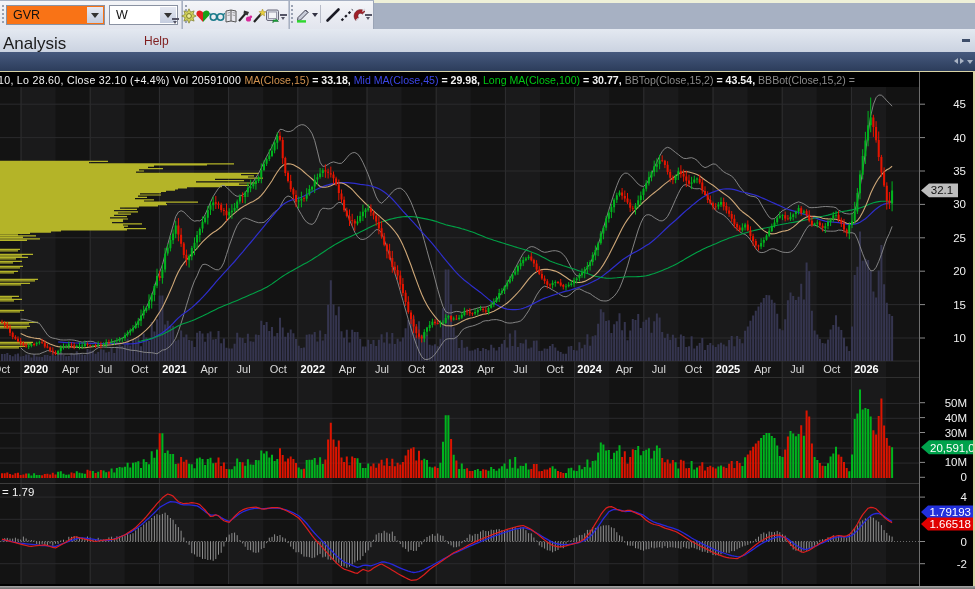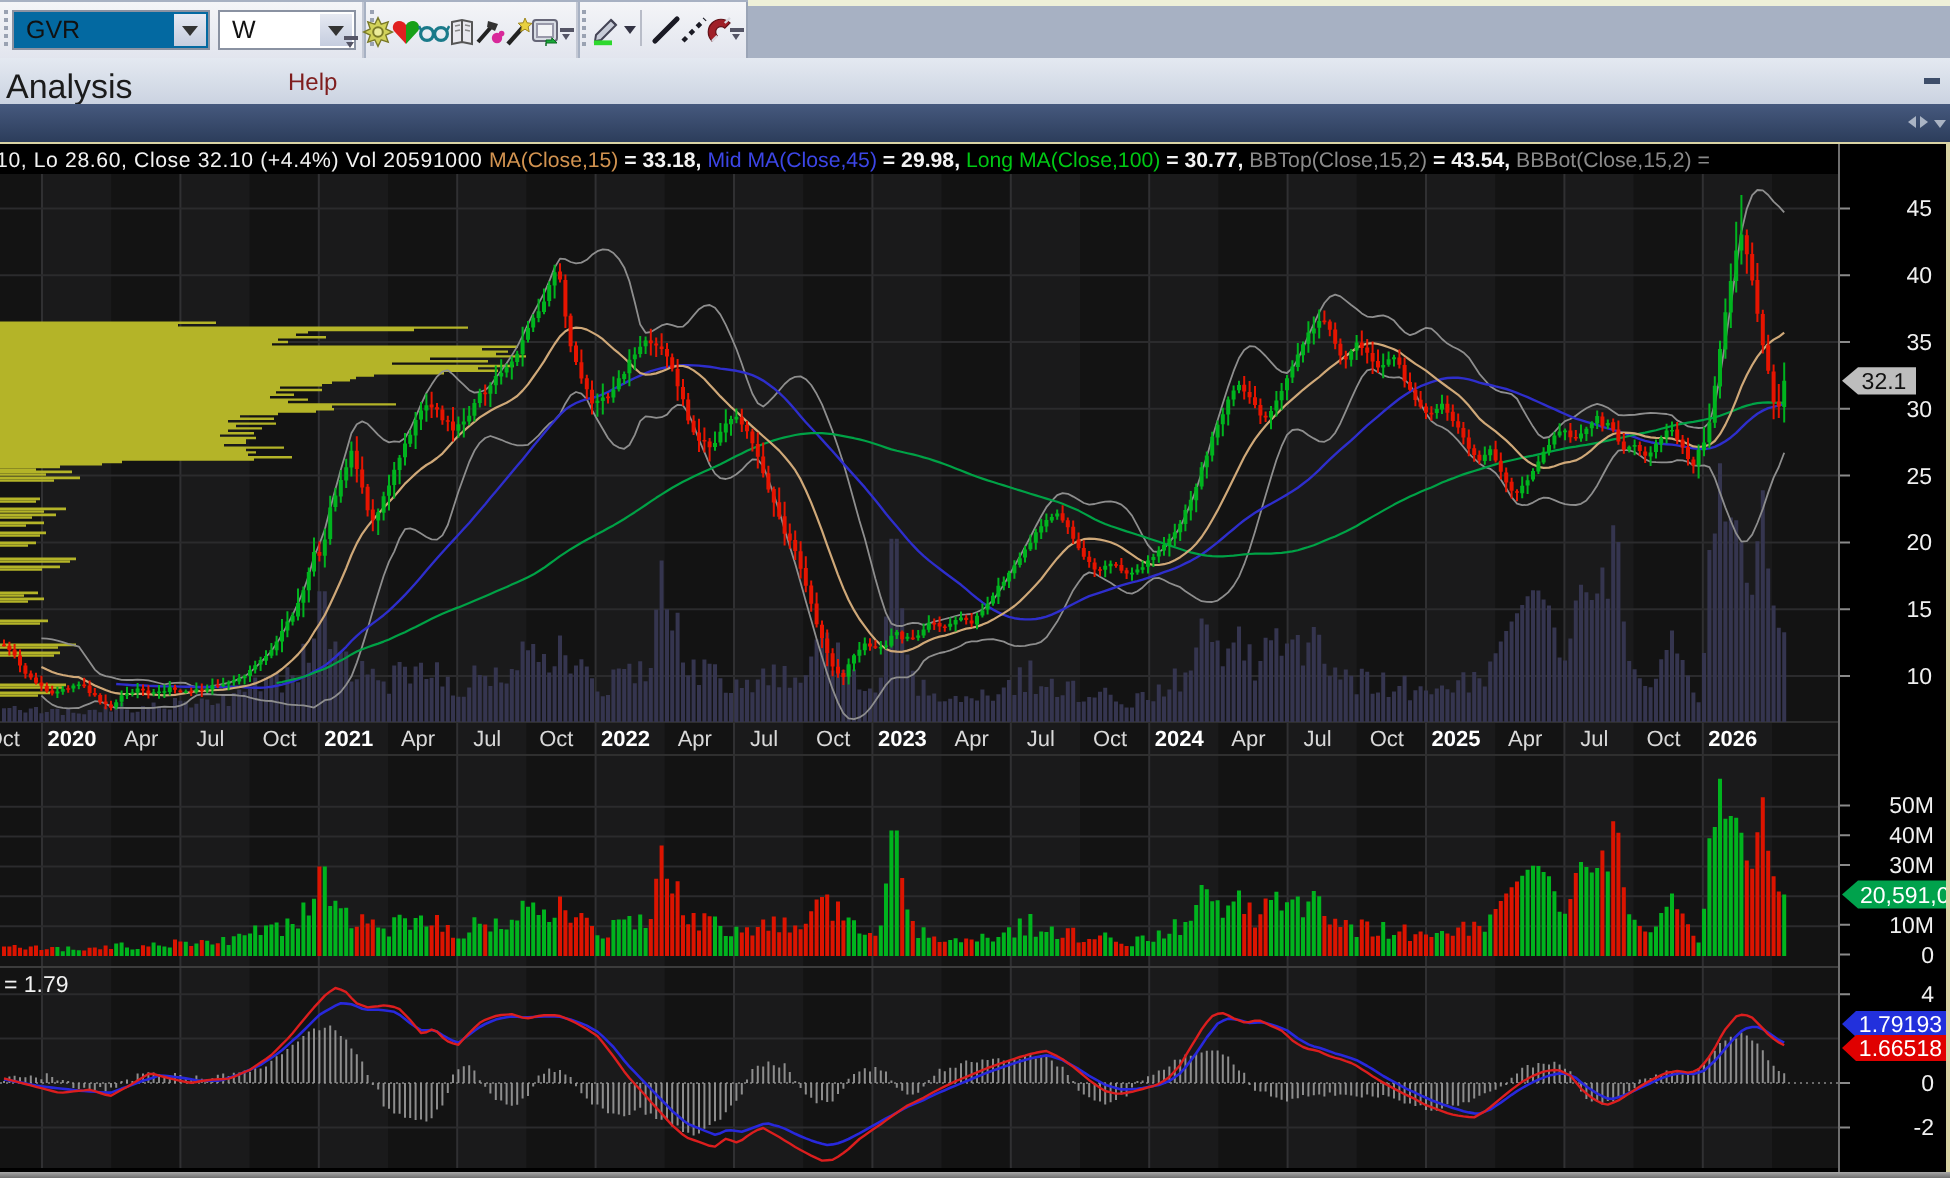--- a/index.html
+++ b/index.html
@@ -5,21 +5,21 @@
 #page{position:relative;width:975px;height:589px}
 .abs{position:absolute}
 </style></head><body>
 <div id="page">
 
 <div class="abs" style="left:0;top:0;width:975px;height:29px;background:#a7b1c3"></div>
 <div class="abs" style="left:374px;top:0;width:601px;height:3px;background:#eef0d8"></div>
 
 <div class="abs" style="left:0;top:1px;width:182px;height:28px;background:linear-gradient(#f4f5f8,#e2e5ee);border-right:1px solid #c3c8d4"></div>
 <div class="abs" style="left:2px;top:5px;width:2px;height:20px;background:repeating-linear-gradient(180deg,#9aa2b2 0 2px,transparent 2px 4px)"></div>
-<div class="abs" style="left:6px;top:5px;width:99px;height:20px;background:#0369a1;border:1px solid #8a92a2">
+<div class="abs" style="left:6px;top:5px;width:99px;height:20px;background:#f97316;border:1px solid #8a92a2">
   <span class="abs" style="left:6px;top:2px;font-size:12.5px;color:#111">GVR</span>
   <div class="abs" style="right:1px;top:1px;width:16px;height:16px;background:linear-gradient(#e6e9f2,#c5cddf)">
     <div class="abs" style="left:4px;top:6px;width:0;height:0;border:4px solid transparent;border-top:5px solid #333"></div>
   </div>
 </div>
 <div class="abs" style="left:109px;top:5px;width:69px;height:20px;background:#fff;border:1px solid #8a92a2">
   <span class="abs" style="left:6px;top:2px;font-size:12.5px;color:#111">W</span>
   <div class="abs" style="right:1px;top:1px;width:16px;height:16px;background:linear-gradient(#e6e9f2,#c5cddf)">
     <div class="abs" style="left:4px;top:6px;width:0;height:0;border:4px solid transparent;border-top:5px solid #333"></div>
   </div>

